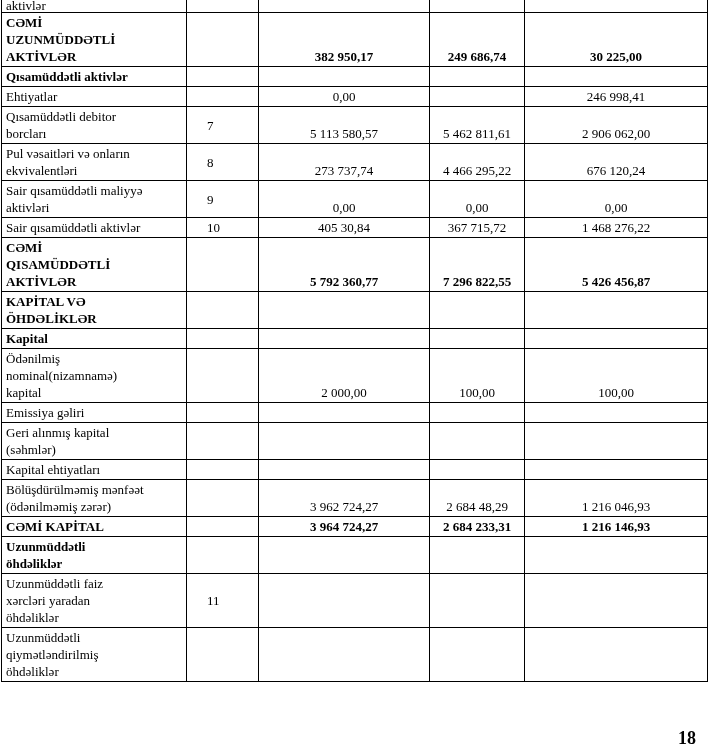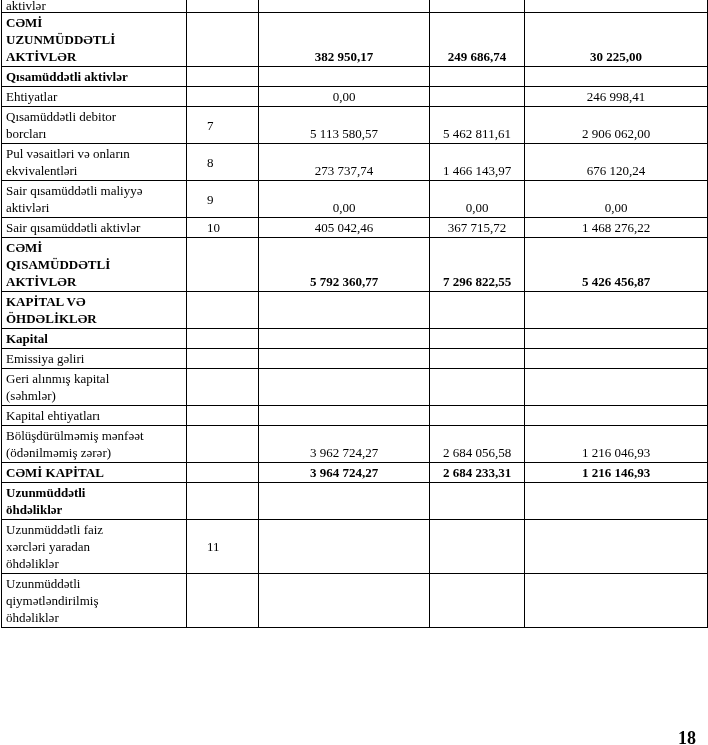--- a/index.html
+++ b/index.html
@@ -95,34 +95,34 @@
           <td class="label">Qısamüddətli debitor<br>borcları</td>
           <td class="note">7</td>
           <td class="val">5 113 580,57</td>
           <td class="val">5 462 811,61</td>
           <td class="val">2 906 062,00</td>
         </tr>
         <tr>
           <td class="label">Pul vəsaitləri və onların<br>ekvivalentləri</td>
           <td class="note">8</td>
           <td class="val">273 737,74</td>
-          <td class="val">1 466 143,97</td>
+          <td class="val">4 466 295,22</td>
           <td class="val">676 120,24</td>
         </tr>
         <tr>
           <td class="label">Sair qısamüddətli maliyyə<br>aktivləri</td>
           <td class="note">9</td>
           <td class="val">0,00</td>
           <td class="val">0,00</td>
           <td class="val">0,00</td>
         </tr>
         <tr>
           <td class="label">Sair qısamüddətli aktivlər</td>
           <td class="note">10</td>
-          <td class="val">405 042,46</td>
+          <td class="val">405 30,84</td>
           <td class="val">367 715,72</td>
           <td class="val">1 468 276,22</td>
         </tr>
         <tr class="bold">
           <td class="label">CƏMİ<br>QISAMÜDDƏTLİ<br>AKTİVLƏR</td>
           <td class="note"></td>
           <td class="val">5 792 360,77</td>
           <td class="val">7 296 822,55</td>
           <td class="val">5 426 456,87</td>
         </tr>
@@ -134,20 +134,27 @@
           <td class="val"></td>
         </tr>
         <tr class="bold">
           <td class="label">Kapital</td>
           <td class="note"></td>
           <td class="val"></td>
           <td class="val"></td>
           <td class="val"></td>
         </tr>
         <tr>
+          <td class="label">Ödənilmiş<br>nominal(nizamnamə)<br>kapital</td>
+          <td class="note"></td>
+          <td class="val">2 000,00</td>
+          <td class="val">100,00</td>
+          <td class="val">100,00</td>
+        </tr>
+        <tr>
           <td class="label">Emissiya gəliri</td>
           <td class="note"></td>
           <td class="val"></td>
           <td class="val"></td>
           <td class="val"></td>
         </tr>
         <tr>
           <td class="label">Geri alınmış kapital<br>(səhmlər)</td>
           <td class="note"></td>
           <td class="val"></td>
@@ -158,21 +165,21 @@
           <td class="label">Kapital ehtiyatları</td>
           <td class="note"></td>
           <td class="val"></td>
           <td class="val"></td>
           <td class="val"></td>
         </tr>
         <tr>
           <td class="label">Bölüşdürülməmiş mənfəət<br>(ödənilməmiş zərər)</td>
           <td class="note"></td>
           <td class="val">3 962 724,27</td>
-          <td class="val">2 684 056,58</td>
+          <td class="val">2 684 48,29</td>
           <td class="val">1 216 046,93</td>
         </tr>
         <tr class="bold">
           <td class="label">CƏMİ KAPİTAL</td>
           <td class="note"></td>
           <td class="val">3 964 724,27</td>
           <td class="val">2 684 233,31</td>
           <td class="val">1 216 146,93</td>
         </tr>
         <tr class="bold">

